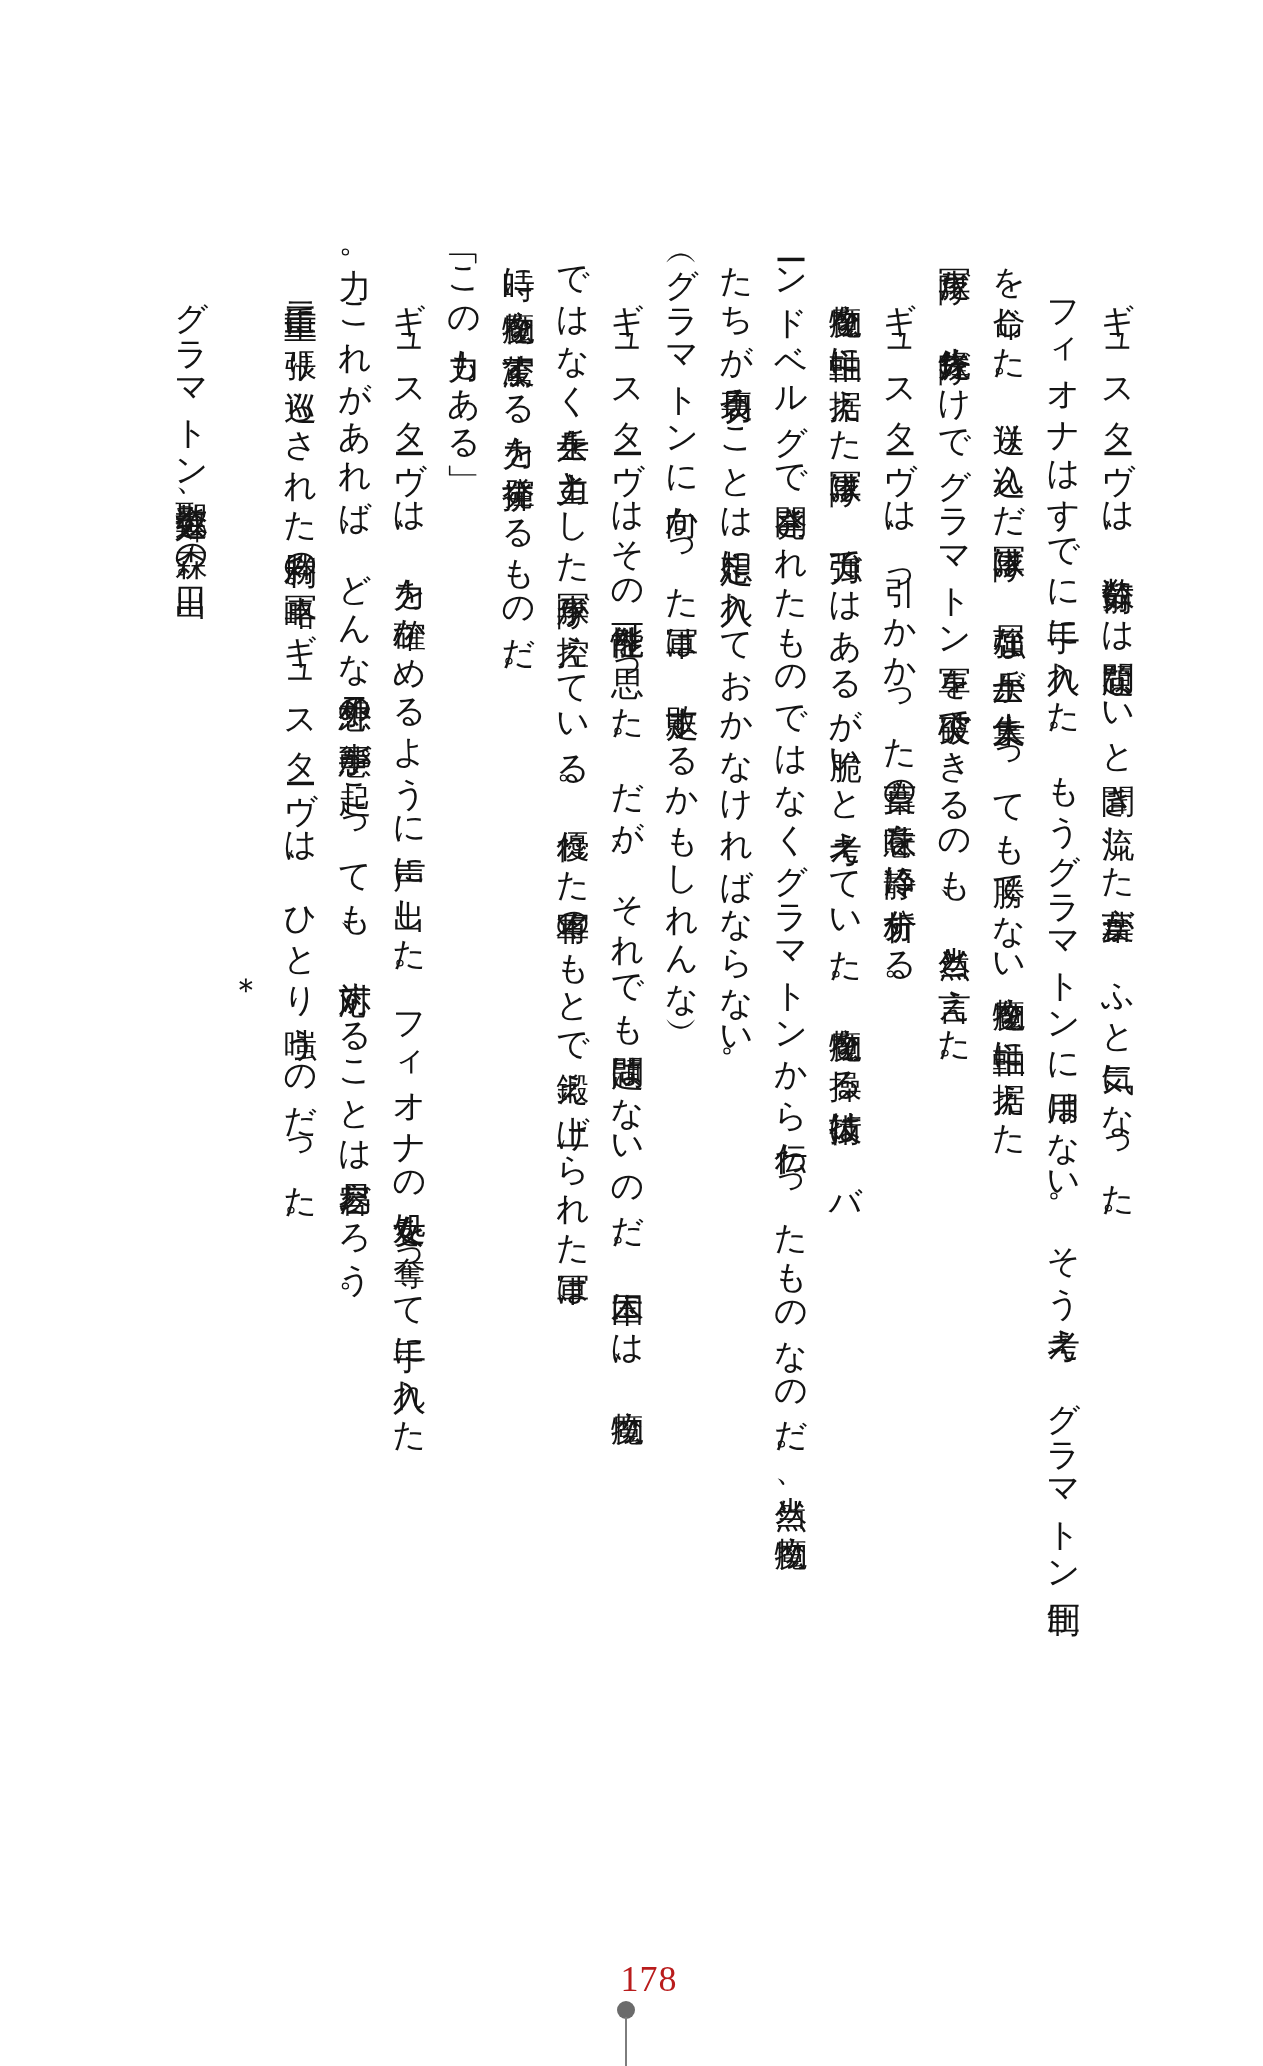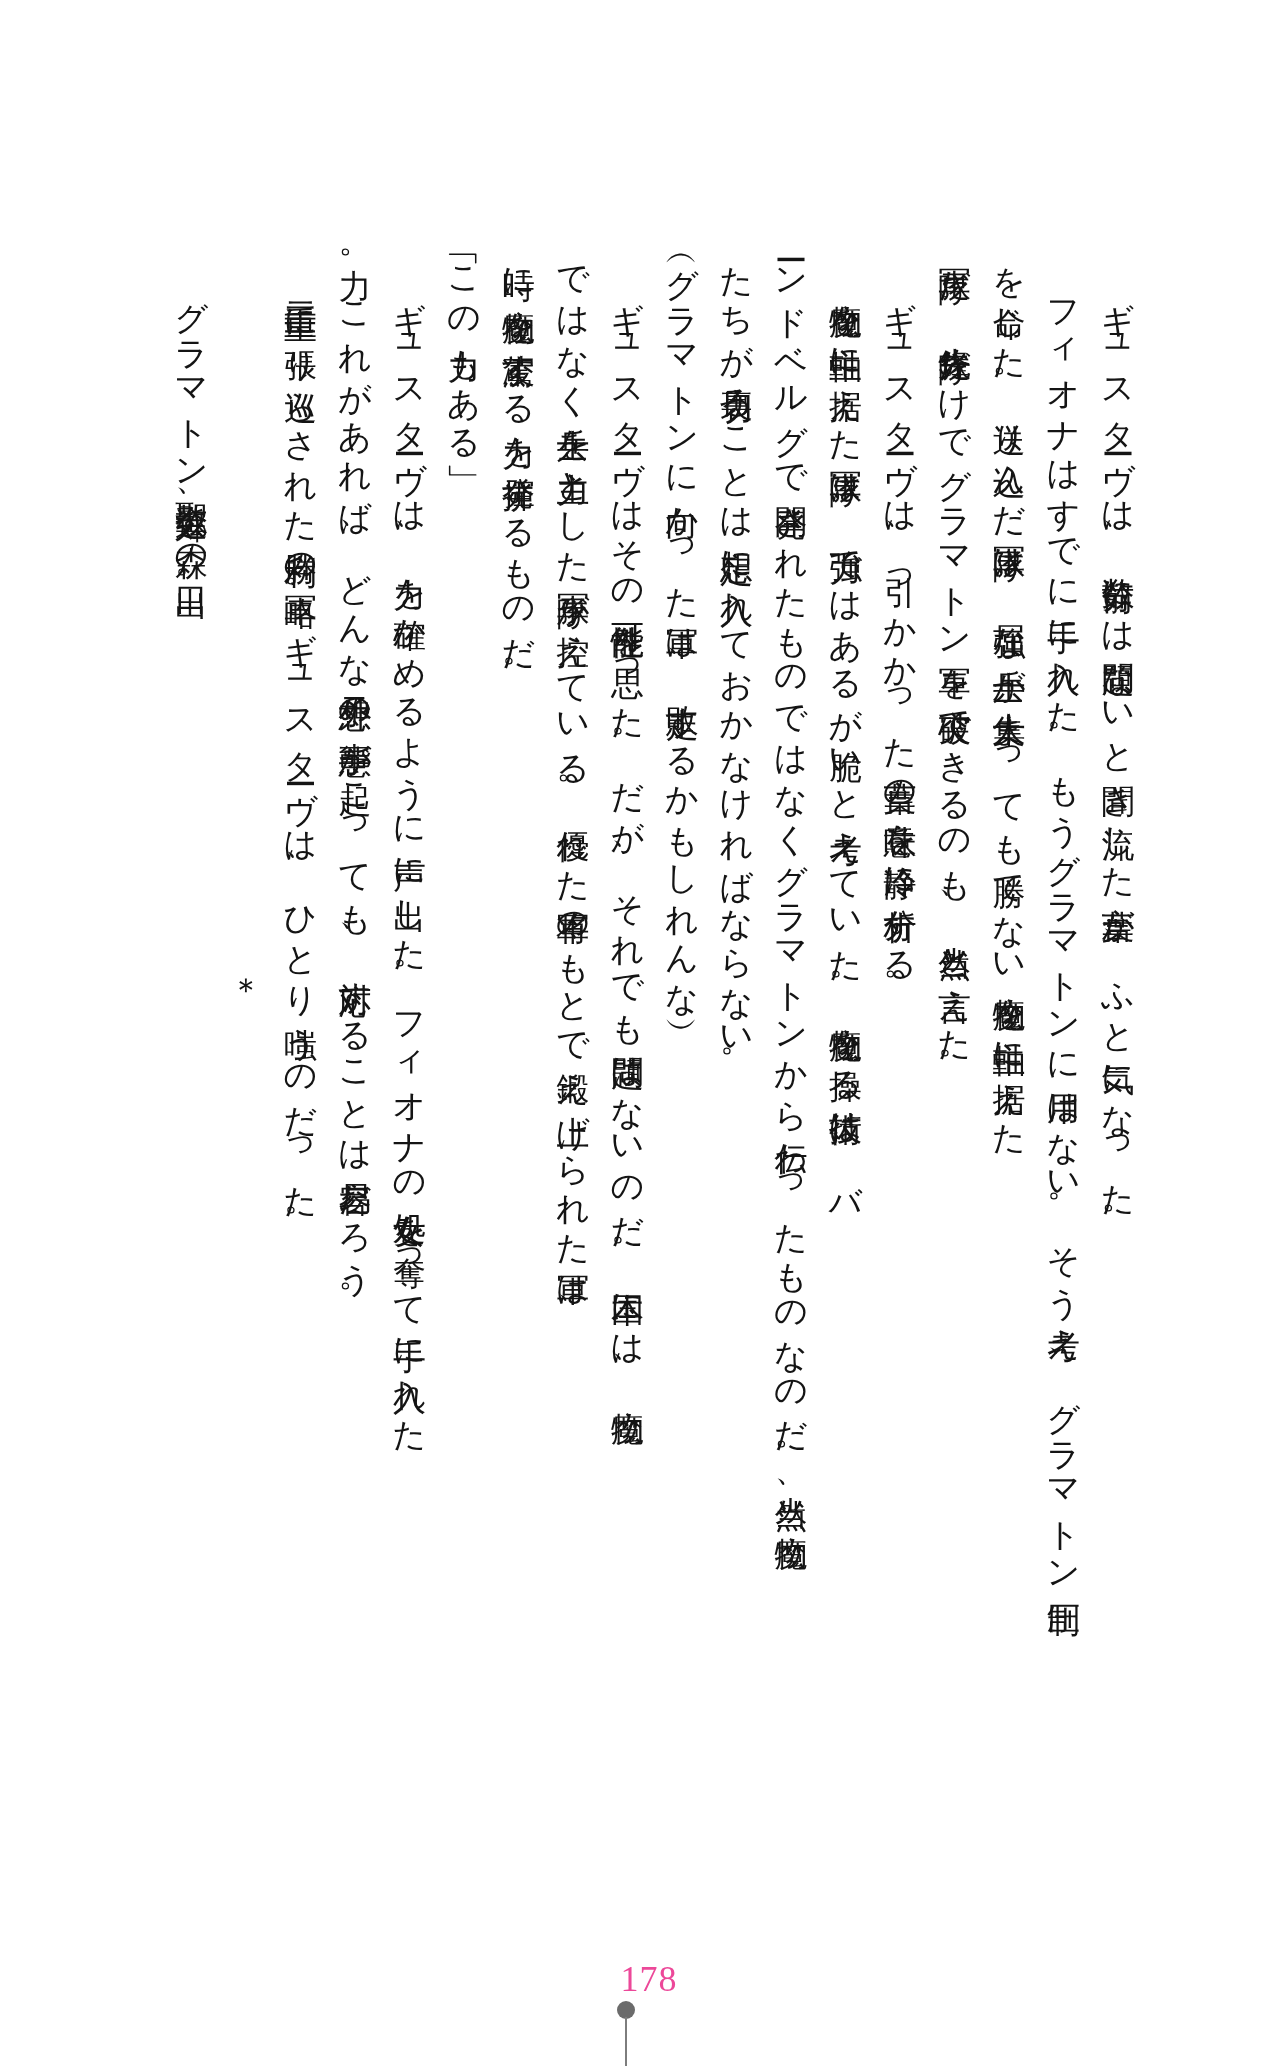--- a/index.html
+++ b/index.html
@@ -40,21 +40,21 @@
     text-indent: 712px; 
   }
   .page-number {
     position: absolute;
     top: 1958px;
     left: 0;
     right: 9px;
     text-align: center;
     font-size: 36px;
     letter-spacing: 1px;
-    color: #ec4899;
+    color: #b91c1c;
     font-weight: 400;
     padding-left: 44px;
   }
   .footer-dot {
     position: absolute;
     left: 617px;
     top: 2001px;
     width: 18px;
     height: 18px;
     border-radius: 50%;

